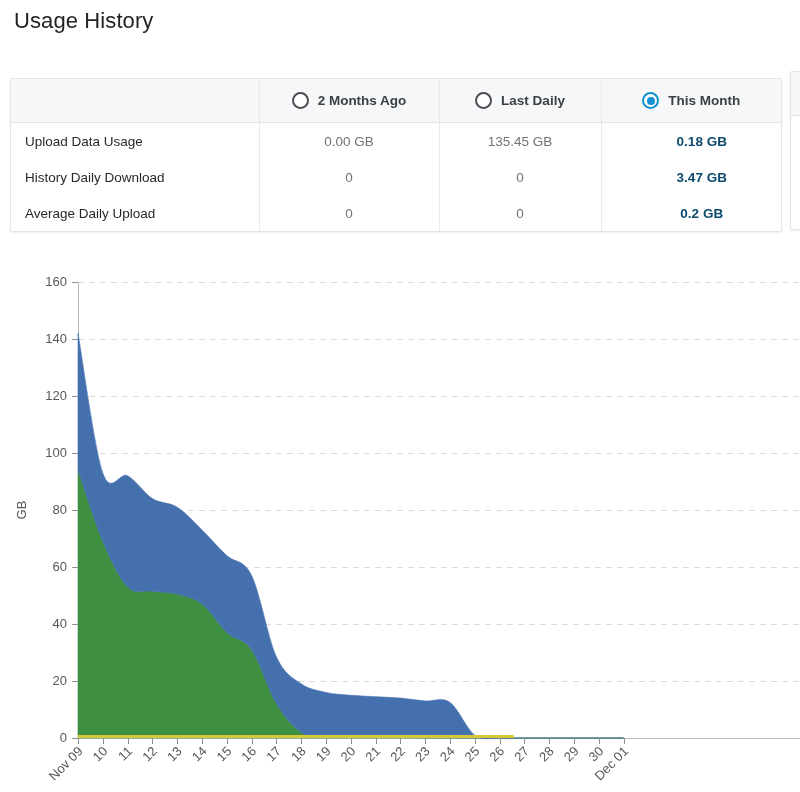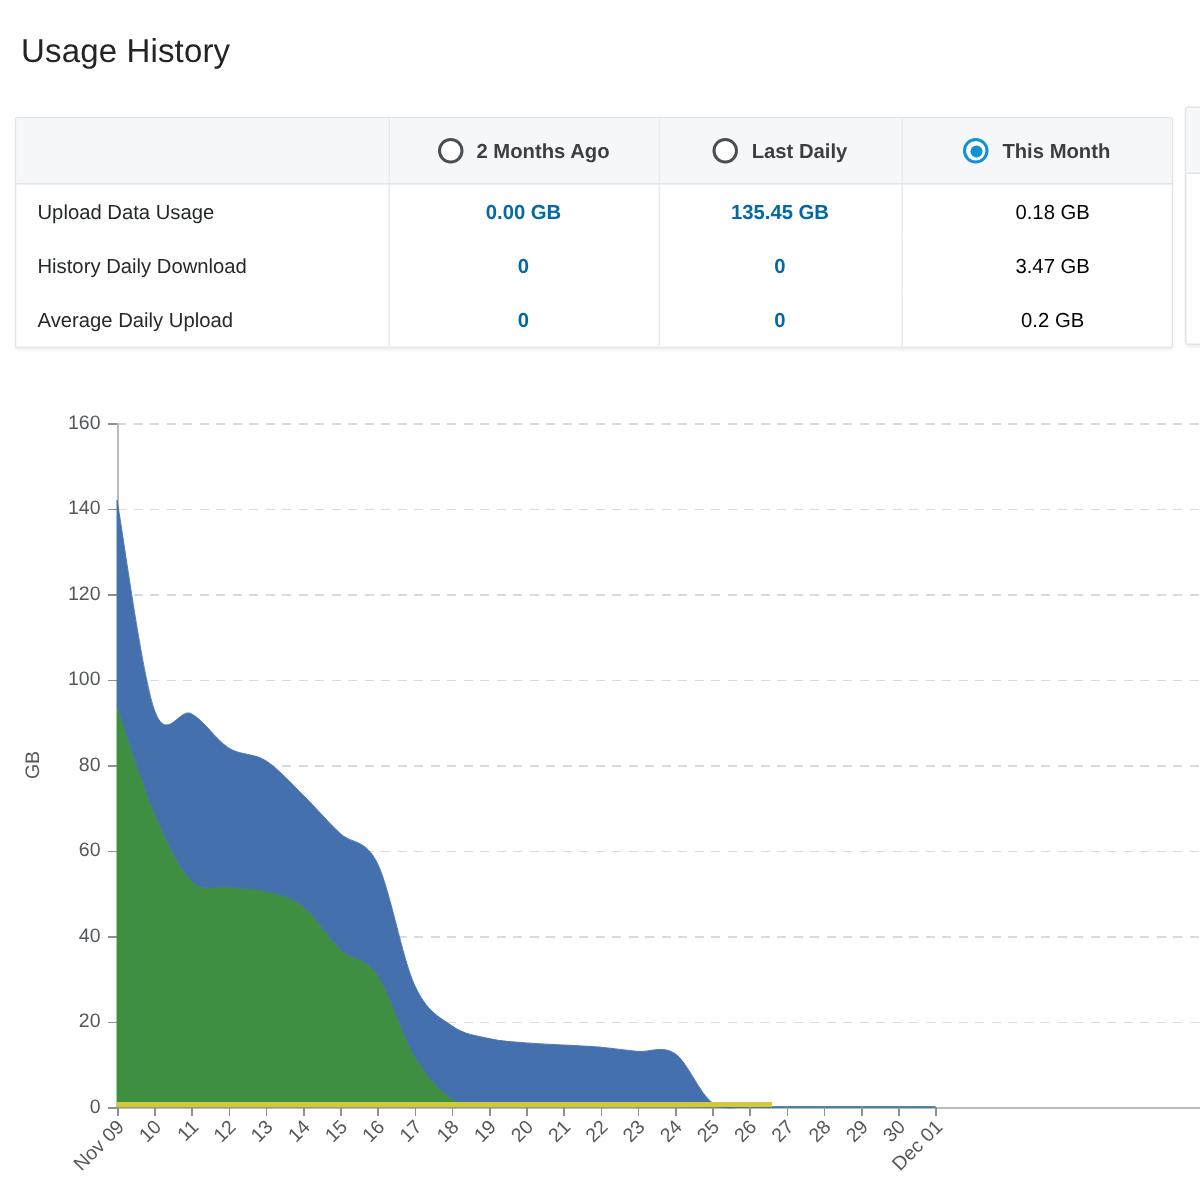--- a/index.html
+++ b/index.html
@@ -17,21 +17,21 @@
     position: relative;
     width: 800px;
     height: 792px;
     background: #ffffff;
   }
 
   
   .page-title {
     position: absolute;
     left: 14px;
-    top: 19px;
+    top: 6px;
     font-size: 22px;
     font-weight: 400;
     color: #222426;
     letter-spacing: 0.1px;
     line-height: 30px;
   }
 
   
   .usage-card {
     position: absolute;
@@ -94,26 +94,26 @@
 
   .row-label {
     padding-left: 14px !important;
     color: #26292b;
     font-size: 14px;
     text-align: left;
   }
 
   .cell-val {
     text-align: center;
-    color: #0369a1;
+    color: #737373;
+    font-weight: 400;
+  }
+  .cell-val.active {
+    color: #0c4a6e;
     font-weight: 700;
-  }
-  .cell-val.active {
-    color: #000000;
-    font-weight: 400;
     padding-left: 21px;
   }
 
   .th-inner {
     display: flex;
     align-items: center;
     justify-content: center;
     gap: 9px;
   }
 

